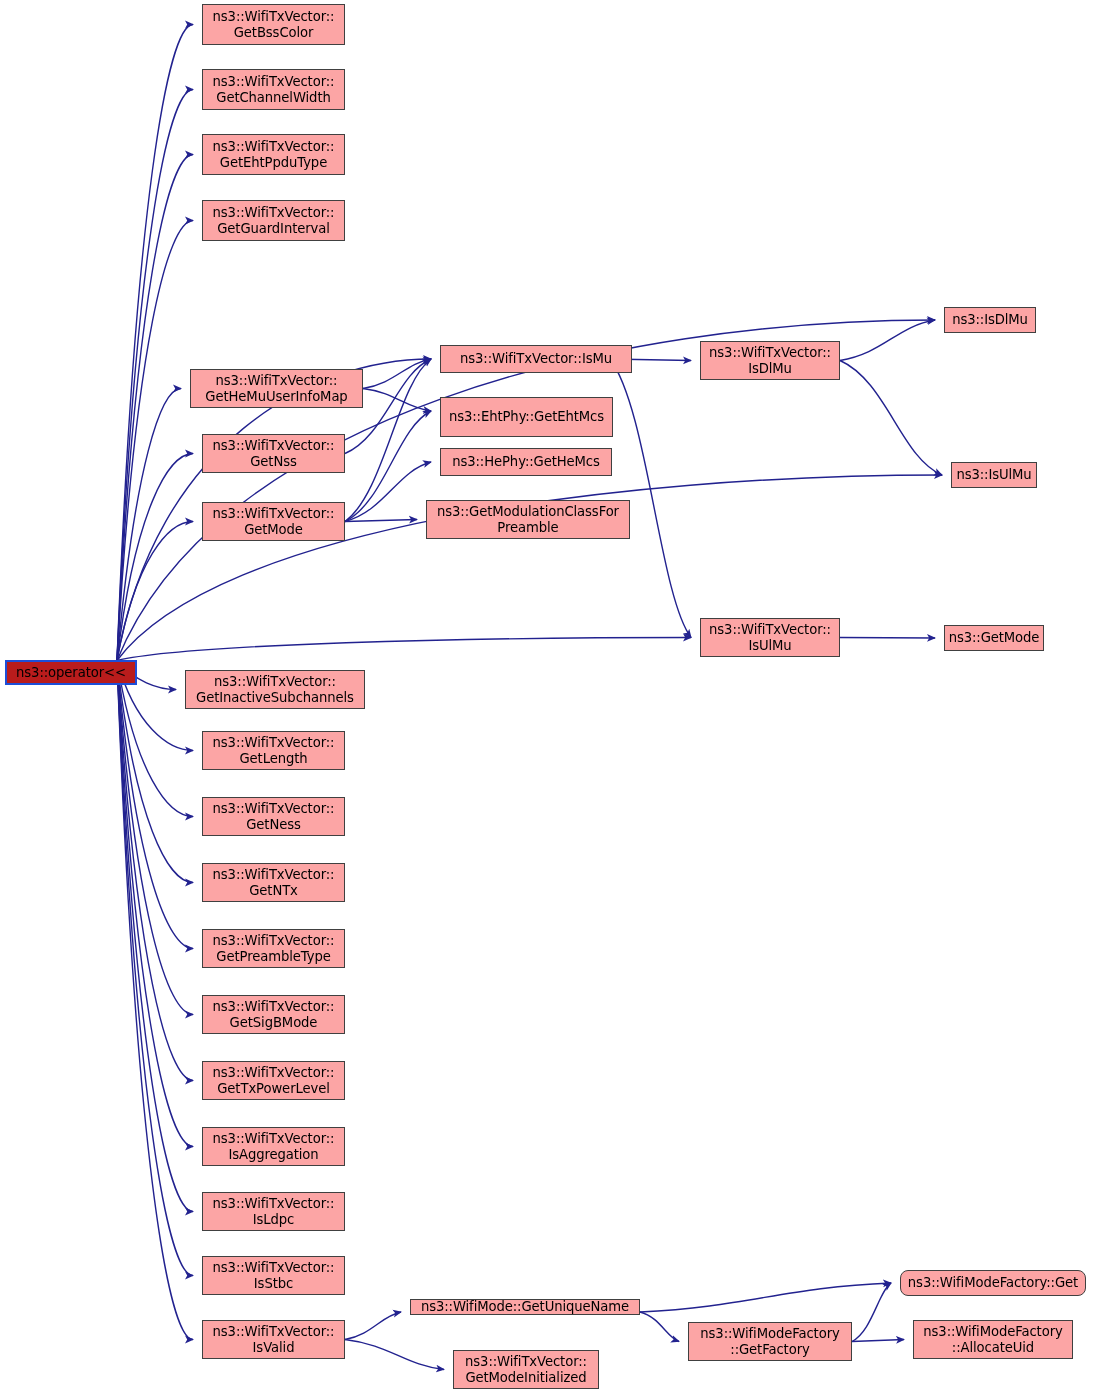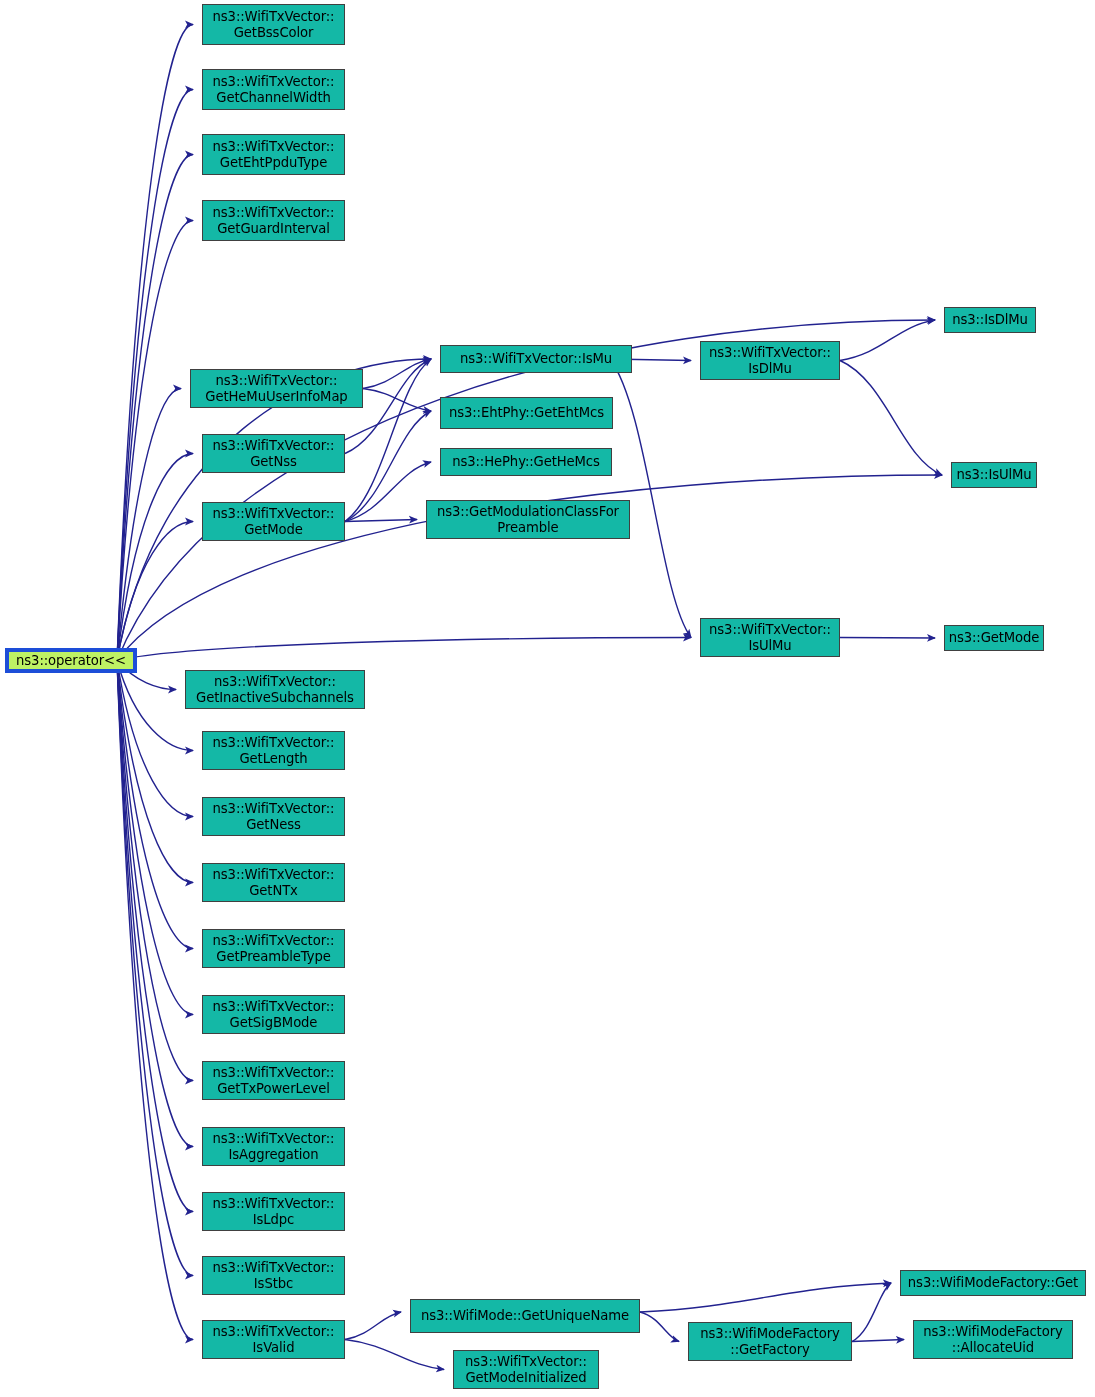--- a/index.html
+++ b/index.html
@@ -20,35 +20,36 @@
     left: 0;
     top: 0;
     width: 1095px;
     height: 1397px;
     pointer-events: none;
   }
   .node {
     position: absolute;
     box-sizing: border-box;
     border: 1px solid #404040;
-    background: #14b8a6;
+    background: #fca5a5;
     color: #000000;
     display: flex;
     align-items: center;
     justify-content: center;
     text-align: center;
     font-size: 13.2px;
     line-height: 15.5px;
     letter-spacing: -0.1px;
     white-space: pre-line;
     z-index: 5;
   }
   .node.root {
-    background: #bef264;
-    border: 4px solid #1d4ed8;
+    background: #b91c1c;
+    border: 2px solid #1d4ed8;
+    margin-top: 12px;
   }
 </style>
 </head>
 <body>
 
 <div id="canvas">
   <svg class="edges" viewBox="0 0 1095 1397">
     <defs>
       <marker id="ah" markerWidth="9" markerHeight="9" refX="8" refY="4.5" orient="auto" markerUnits="userSpaceOnUse">
         <path d="M0,0.6 L9,4.5 L0,8.4 L2.2,4.5 Z" fill="#22228f"></path>
@@ -129,33 +130,33 @@
 GetTxPowerLevel</div>
       <div class="node" style="left: 202px; top: 1127px; width: 143px; height: 39px;">ns3::WifiTxVector::
 IsAggregation</div>
       <div class="node" style="left: 202px; top: 1192px; width: 143px; height: 39px;">ns3::WifiTxVector::
 IsLdpc</div>
       <div class="node" style="left: 202px; top: 1256px; width: 143px; height: 39px;">ns3::WifiTxVector::
 IsStbc</div>
       <div class="node" style="left: 202px; top: 1320px; width: 143px; height: 39px;">ns3::WifiTxVector::
 IsValid</div>
       <div class="node" style="left: 440px; top: 345px; width: 192px; height: 28px;">ns3::WifiTxVector::IsMu</div>
-      <div class="node" style="left: 440px; top: 397px; width: 173px; height: 32px;">ns3::EhtPhy::GetEhtMcs</div>
+      <div class="node" style="left: 440px; top: 397px; width: 173px; height: 40px;">ns3::EhtPhy::GetEhtMcs</div>
       <div class="node" style="left: 440px; top: 448px; width: 172px; height: 28px;">ns3::HePhy::GetHeMcs</div>
       <div class="node" style="left: 426px; top: 500px; width: 204px; height: 39px;">ns3::GetModulationClassFor
 Preamble</div>
       <div class="node" style="left: 700px; top: 341px; width: 140px; height: 39px;">ns3::WifiTxVector::
 IsDlMu</div>
       <div class="node" style="left: 700px; top: 618px; width: 140px; height: 39px;">ns3::WifiTxVector::
 IsUlMu</div>
       <div class="node" style="left: 944px; top: 307px; width: 92px; height: 26px;">ns3::IsDlMu</div>
       <div class="node" style="left: 951px; top: 462px; width: 86px; height: 26px;">ns3::IsUlMu</div>
       <div class="node" style="left: 944px; top: 625px; width: 100px; height: 26px;">ns3::GetMode</div>
-      <div class="node" style="left: 410px; top: 1299px; width: 230px; height: 34px;">ns3::WifiMode::GetUniqueName</div>
+      <div class="node" style="left: 410px; top: 1299px; width: 230px; height: 16px;">ns3::WifiMode::GetUniqueName</div>
       <div class="node" style="left: 453px; top: 1350px; width: 146px; height: 39px;">ns3::WifiTxVector::
 GetModeInitialized</div>
       <div class="node" style="left: 688px; top: 1322px; width: 164px; height: 39px;">ns3::WifiModeFactory
 ::GetFactory</div>
-      <div class="node" style="left: 900px; top: 1270px; width: 186px; height: 26px;">ns3::WifiModeFactory::Get</div>
+      <div class="node" style="left: 900px; top: 1270px; width: 186px; height: 26px; border-radius: 8px;">ns3::WifiModeFactory::Get</div>
       <div class="node" style="left: 913px; top: 1320px; width: 160px; height: 39px;">ns3::WifiModeFactory
 ::AllocateUid</div>
     </div>
 </div>
 
 </body></html>

